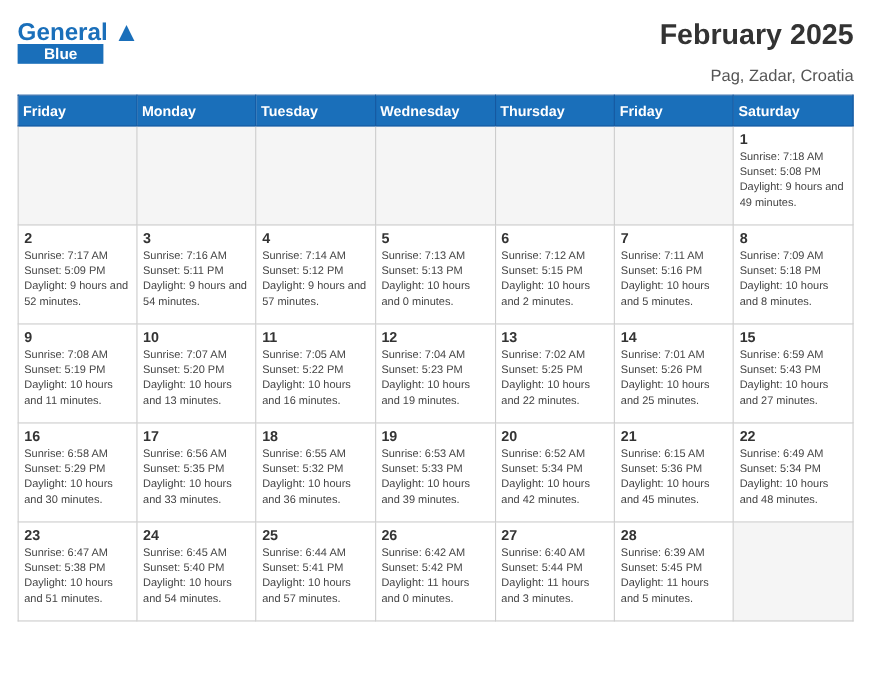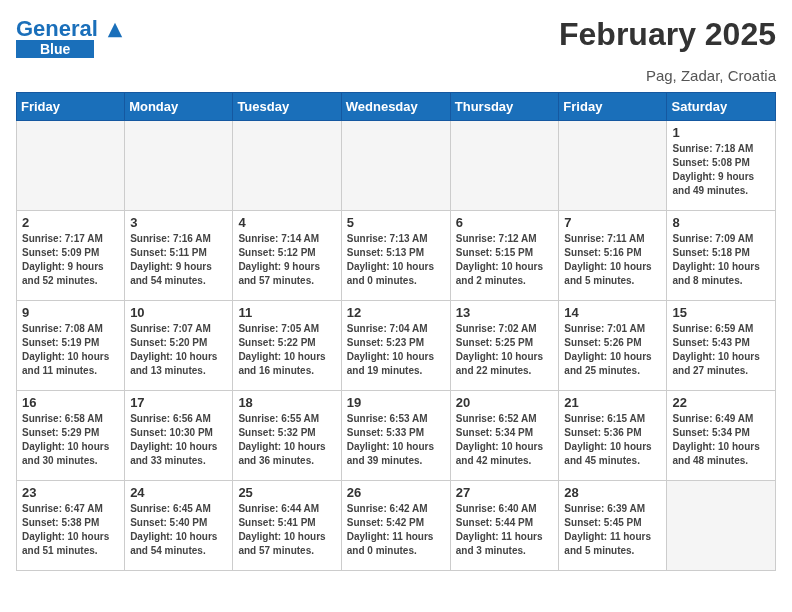--- a/index.html
+++ b/index.html
@@ -35,21 +35,21 @@
       color: white;
       font-size: 14px;
       font-weight: bold;
       padding: 1px 24px;
       margin-top: -2px;
     }
     .title-area {
       text-align: right;
     }
     .month-title {
-      font-size: 32px;
+      font-size: 26px;
       font-weight: bold;
       color: #333;
     }
     .location {
       font-size: 15px;
       color: #555;
       margin-top: 14px;
     }
     .calendar {
       width: 100%;
@@ -81,21 +81,20 @@
     .day-num {
       font-size: 13px;
       font-weight: bold;
       margin-bottom: 2px;
       display: block;
     }
     .day-info {
       font-size: 10px;
       color: #444;
       line-height: 1.4;
-      font-weight: bold;
     }
   </style>
 </head>
 <body>
 
 <div class="header">
   <div class="logo">
     <div class="logo-text">
       <span>General</span>
       <svg style="display:inline;vertical-align:middle;width:18px;height:18px;margin-left:2px" viewBox="0 0 20 20">
@@ -261,21 +260,21 @@
         <div class="day-info">
           <span>Sunrise: 6:58 AM</span><br>
           <span>Sunset: 5:29 PM</span><br>
           <span>Daylight: 10 hours and 30 minutes.</span>
         </div>
       </td>
         <td>
         <span class="day-num">17</span>
         <div class="day-info">
           <span>Sunrise: 6:56 AM</span><br>
-          <span>Sunset: 10:30 PM</span><br>
+          <span>Sunset: 5:35 PM</span><br>
           <span>Daylight: 10 hours and 33 minutes.</span>
         </div>
       </td>
         <td>
         <span class="day-num">18</span>
         <div class="day-info">
           <span>Sunrise: 6:55 AM</span><br>
           <span>Sunset: 5:32 PM</span><br>
           <span>Daylight: 10 hours and 36 minutes.</span>
         </div>

